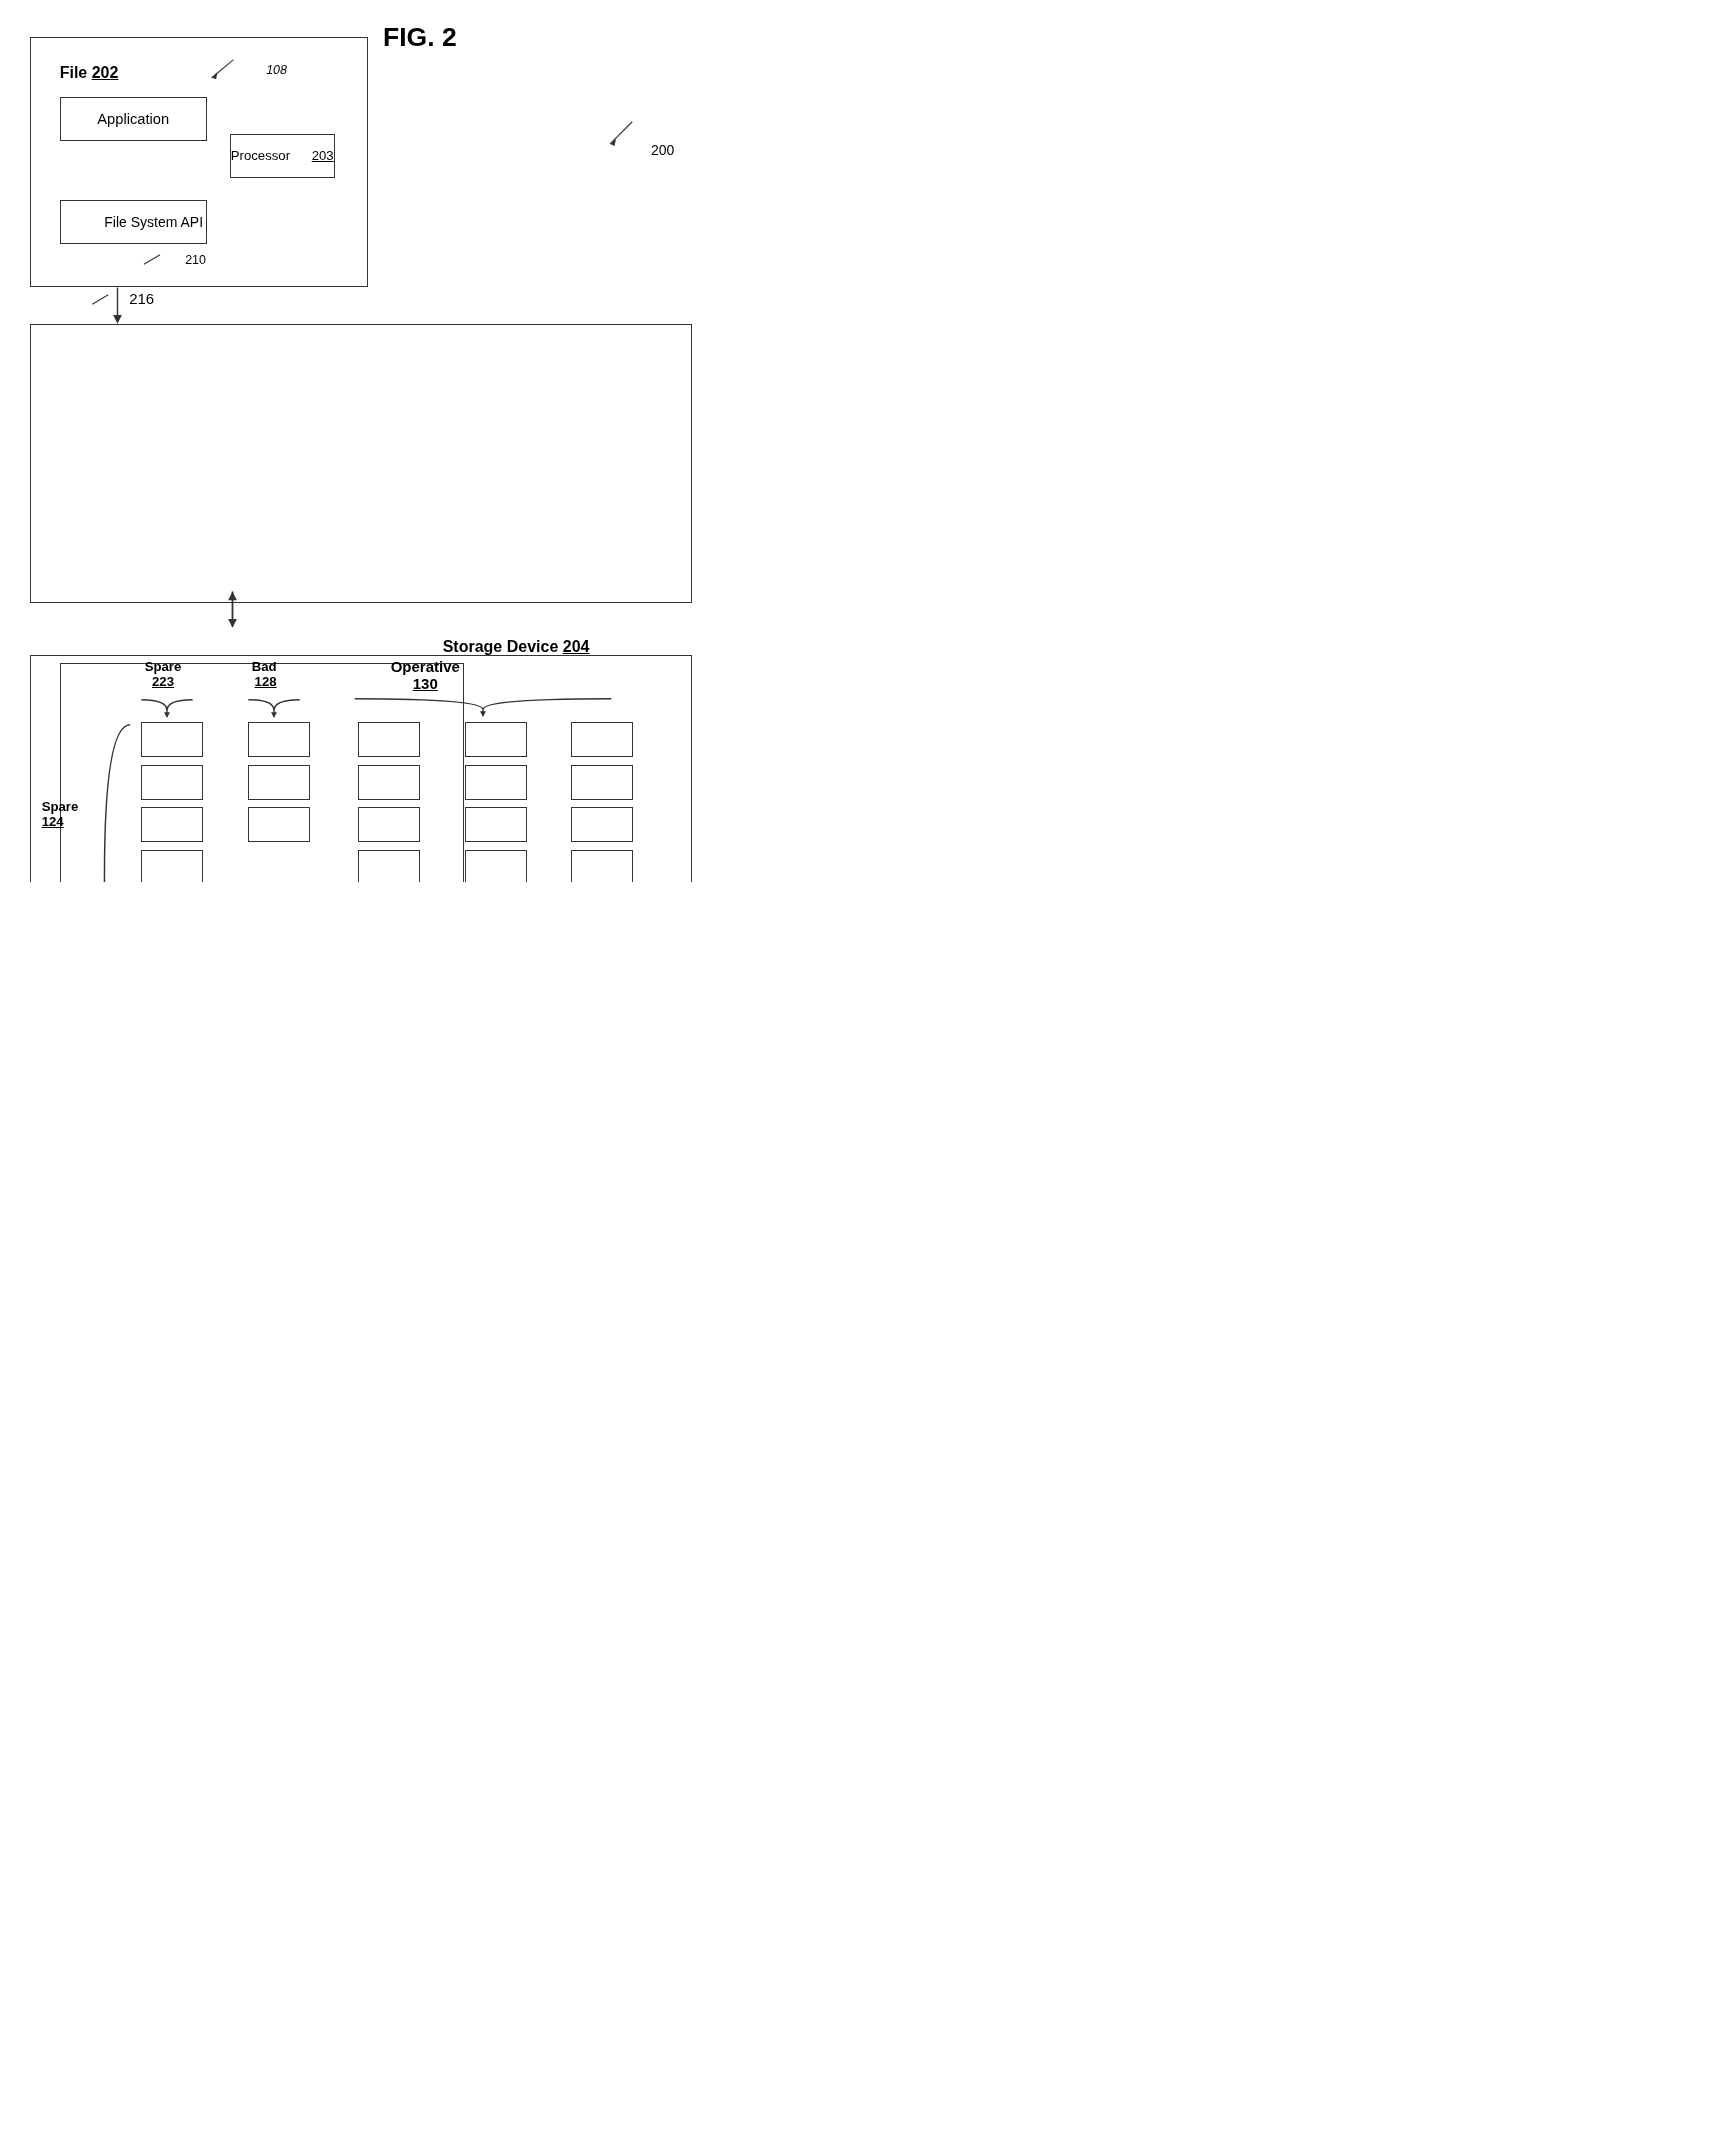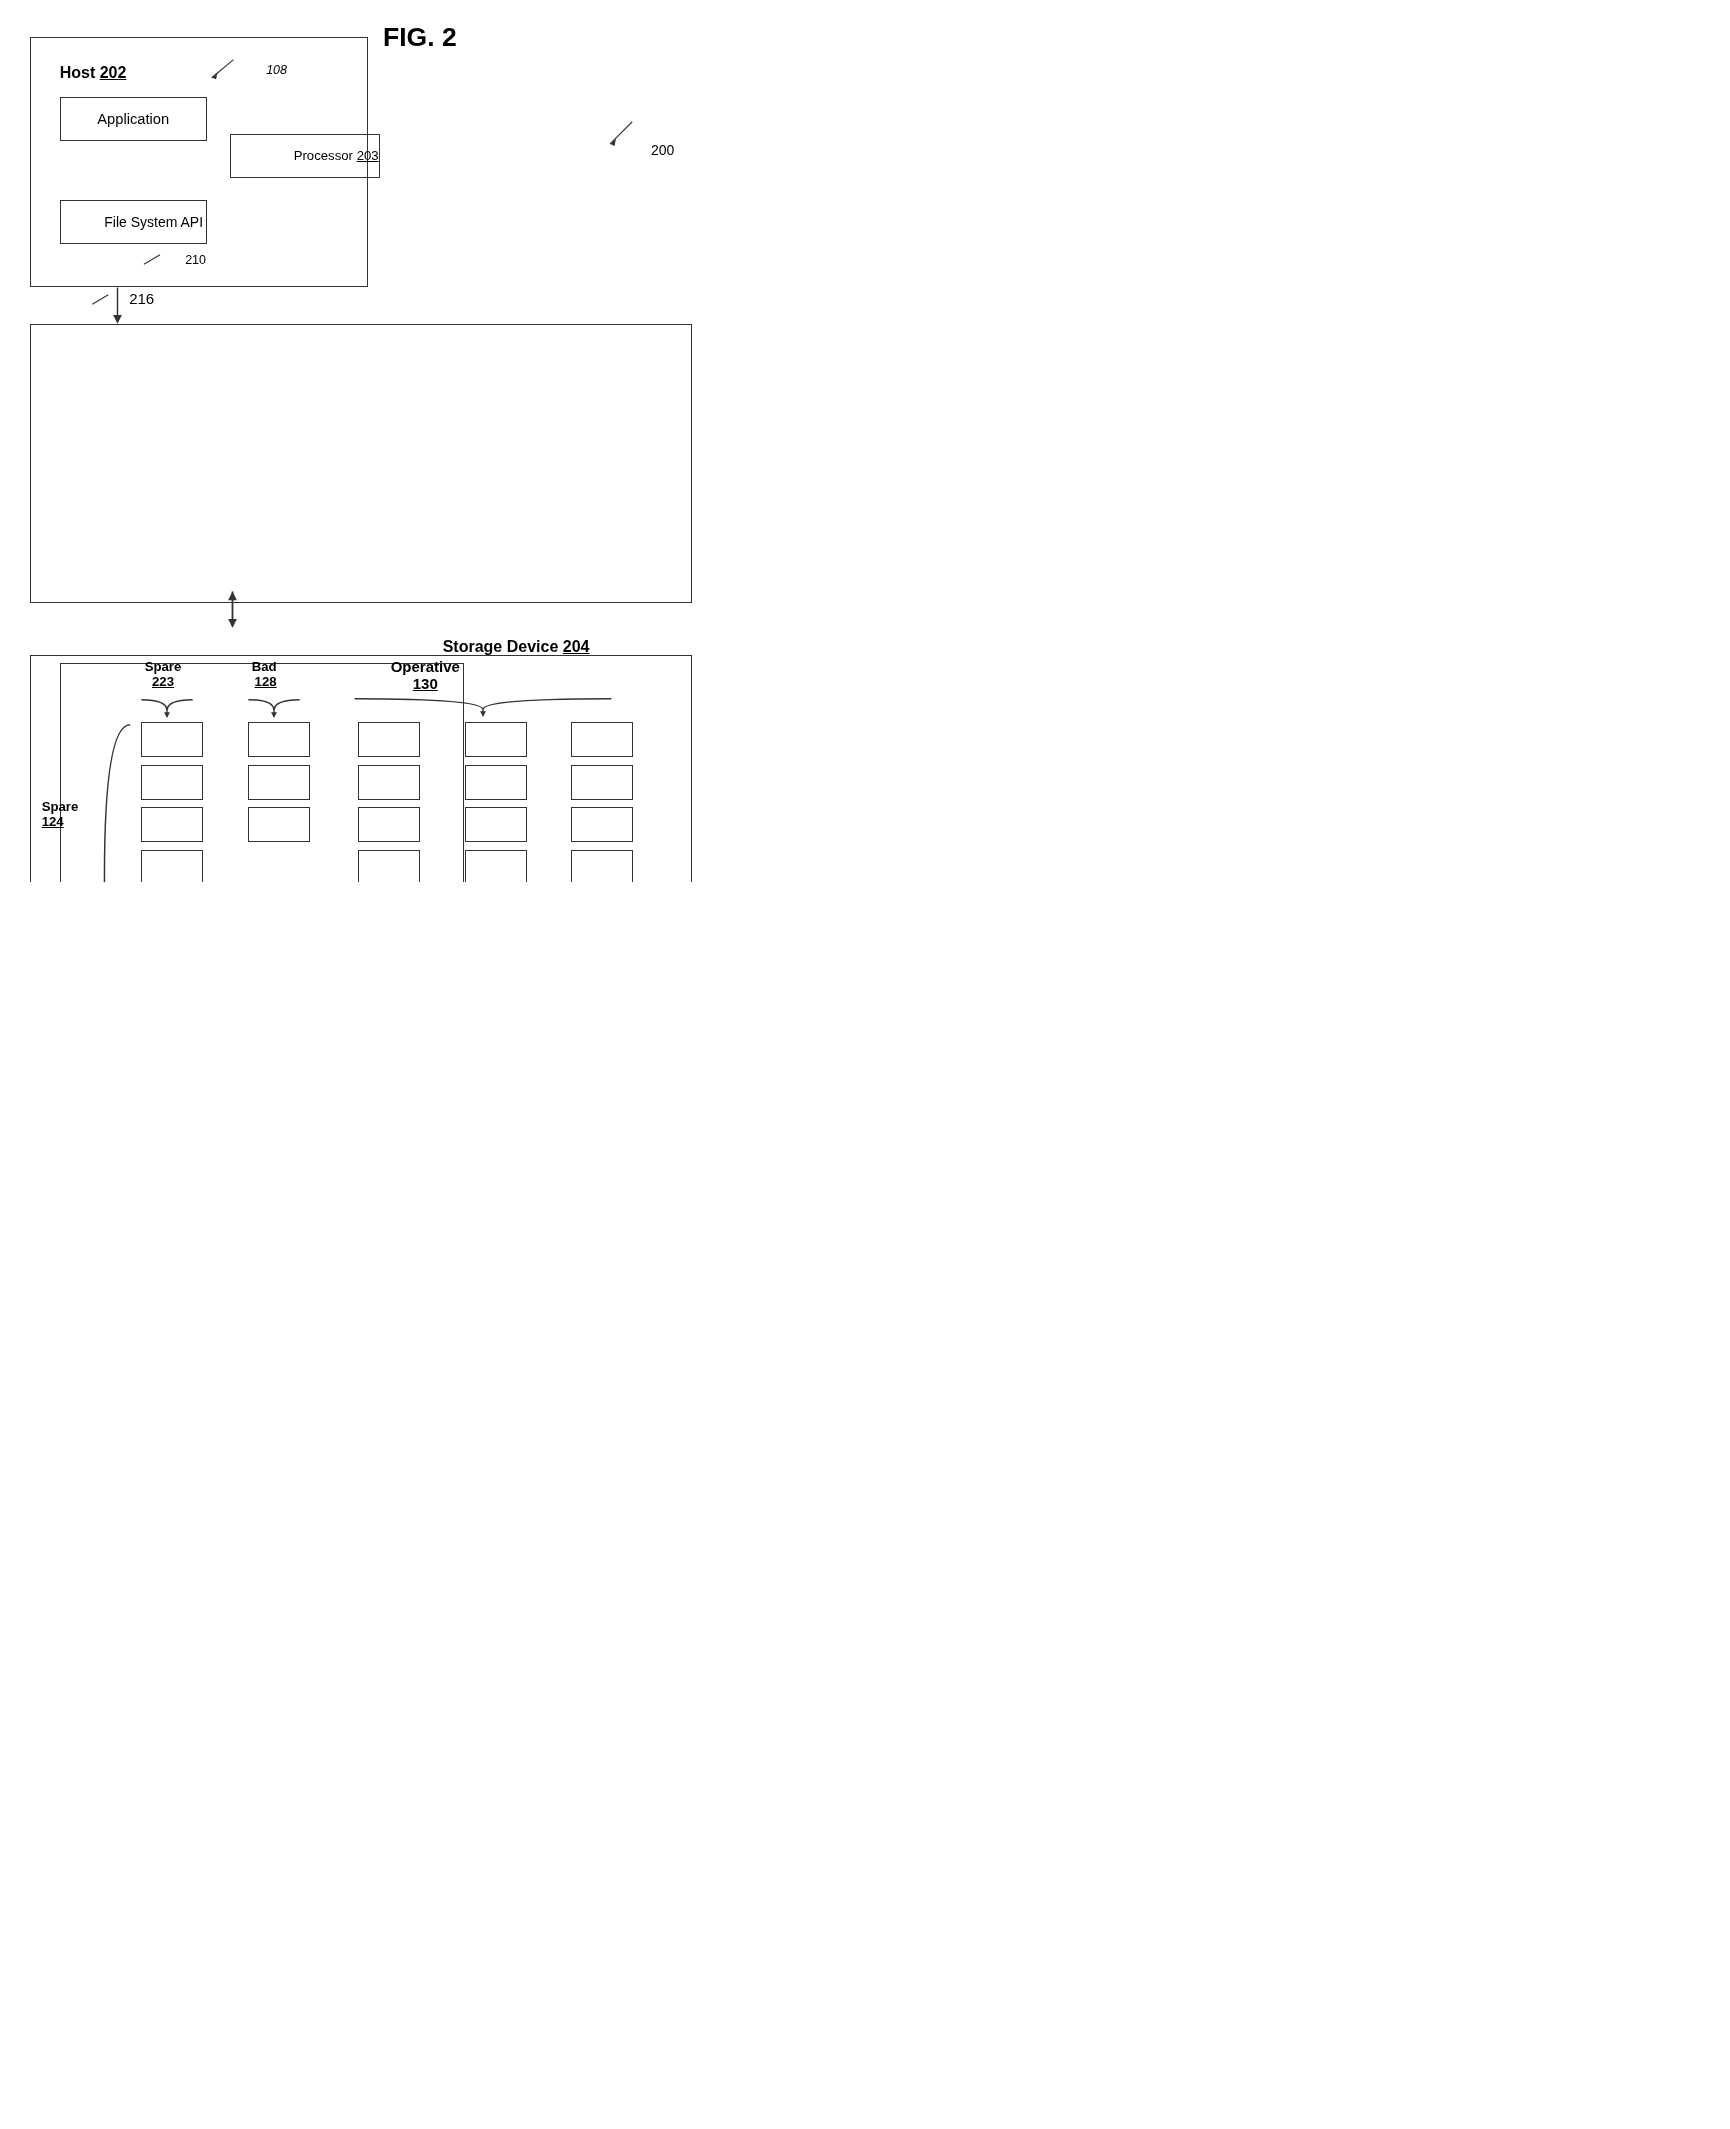--- a/index.html
+++ b/index.html
@@ -64,26 +64,26 @@
       align-items: center;
       justify-content: center;
       font-size: 14.7px;
     }
 
     
     .proc-box {
       position: absolute;
       top: 96px;
       left: 199px;
-      width: 150px;
+      width: 105px;
       height: 44px;
       border: 1.5px solid #333;
       display: flex;
       align-items: center;
-      justify-content: flex-end;
+      justify-content: space-between;
       font-size: 13.2px;
     }
 
     
     .fsapi-box {
       position: absolute;
       top: 162px;
       left: 29px;
       width: 147px;
       height: 44px;
@@ -279,21 +279,21 @@
   <div class="ref-200">
     <svg width="59" height="37" viewBox="0 0 80 50">
       <line x1="60" y1="5" x2="30" y2="35" stroke="#333" stroke-width="1.5"></line>
       <polygon points="30,35 38,28 36,38" fill="#333"></polygon>
     </svg>
     <span>200</span>
   </div>
 
   <div class="host-box">
     <div class="host-label">
-      <span>Host</span>&nbsp;<u>202</u>
+      <span>File</span>&nbsp;<u>202</u>
     </div>
 
     <div style="position:absolute; top:18.4px; left:173px; font-size:12.5px;font-style:italic;">
       <svg width="59" height="29" viewBox="0 0 80 40" style="display:inline-block; vertical-align:middle;">
         <line x1="40" y1="5" x2="10" y2="30" stroke="#333" stroke-width="1.5"></line>
         <polygon points="10,30 18,22 16,32" fill="#333"></polygon>
       </svg>
       <span>108</span>
     </div>
 

